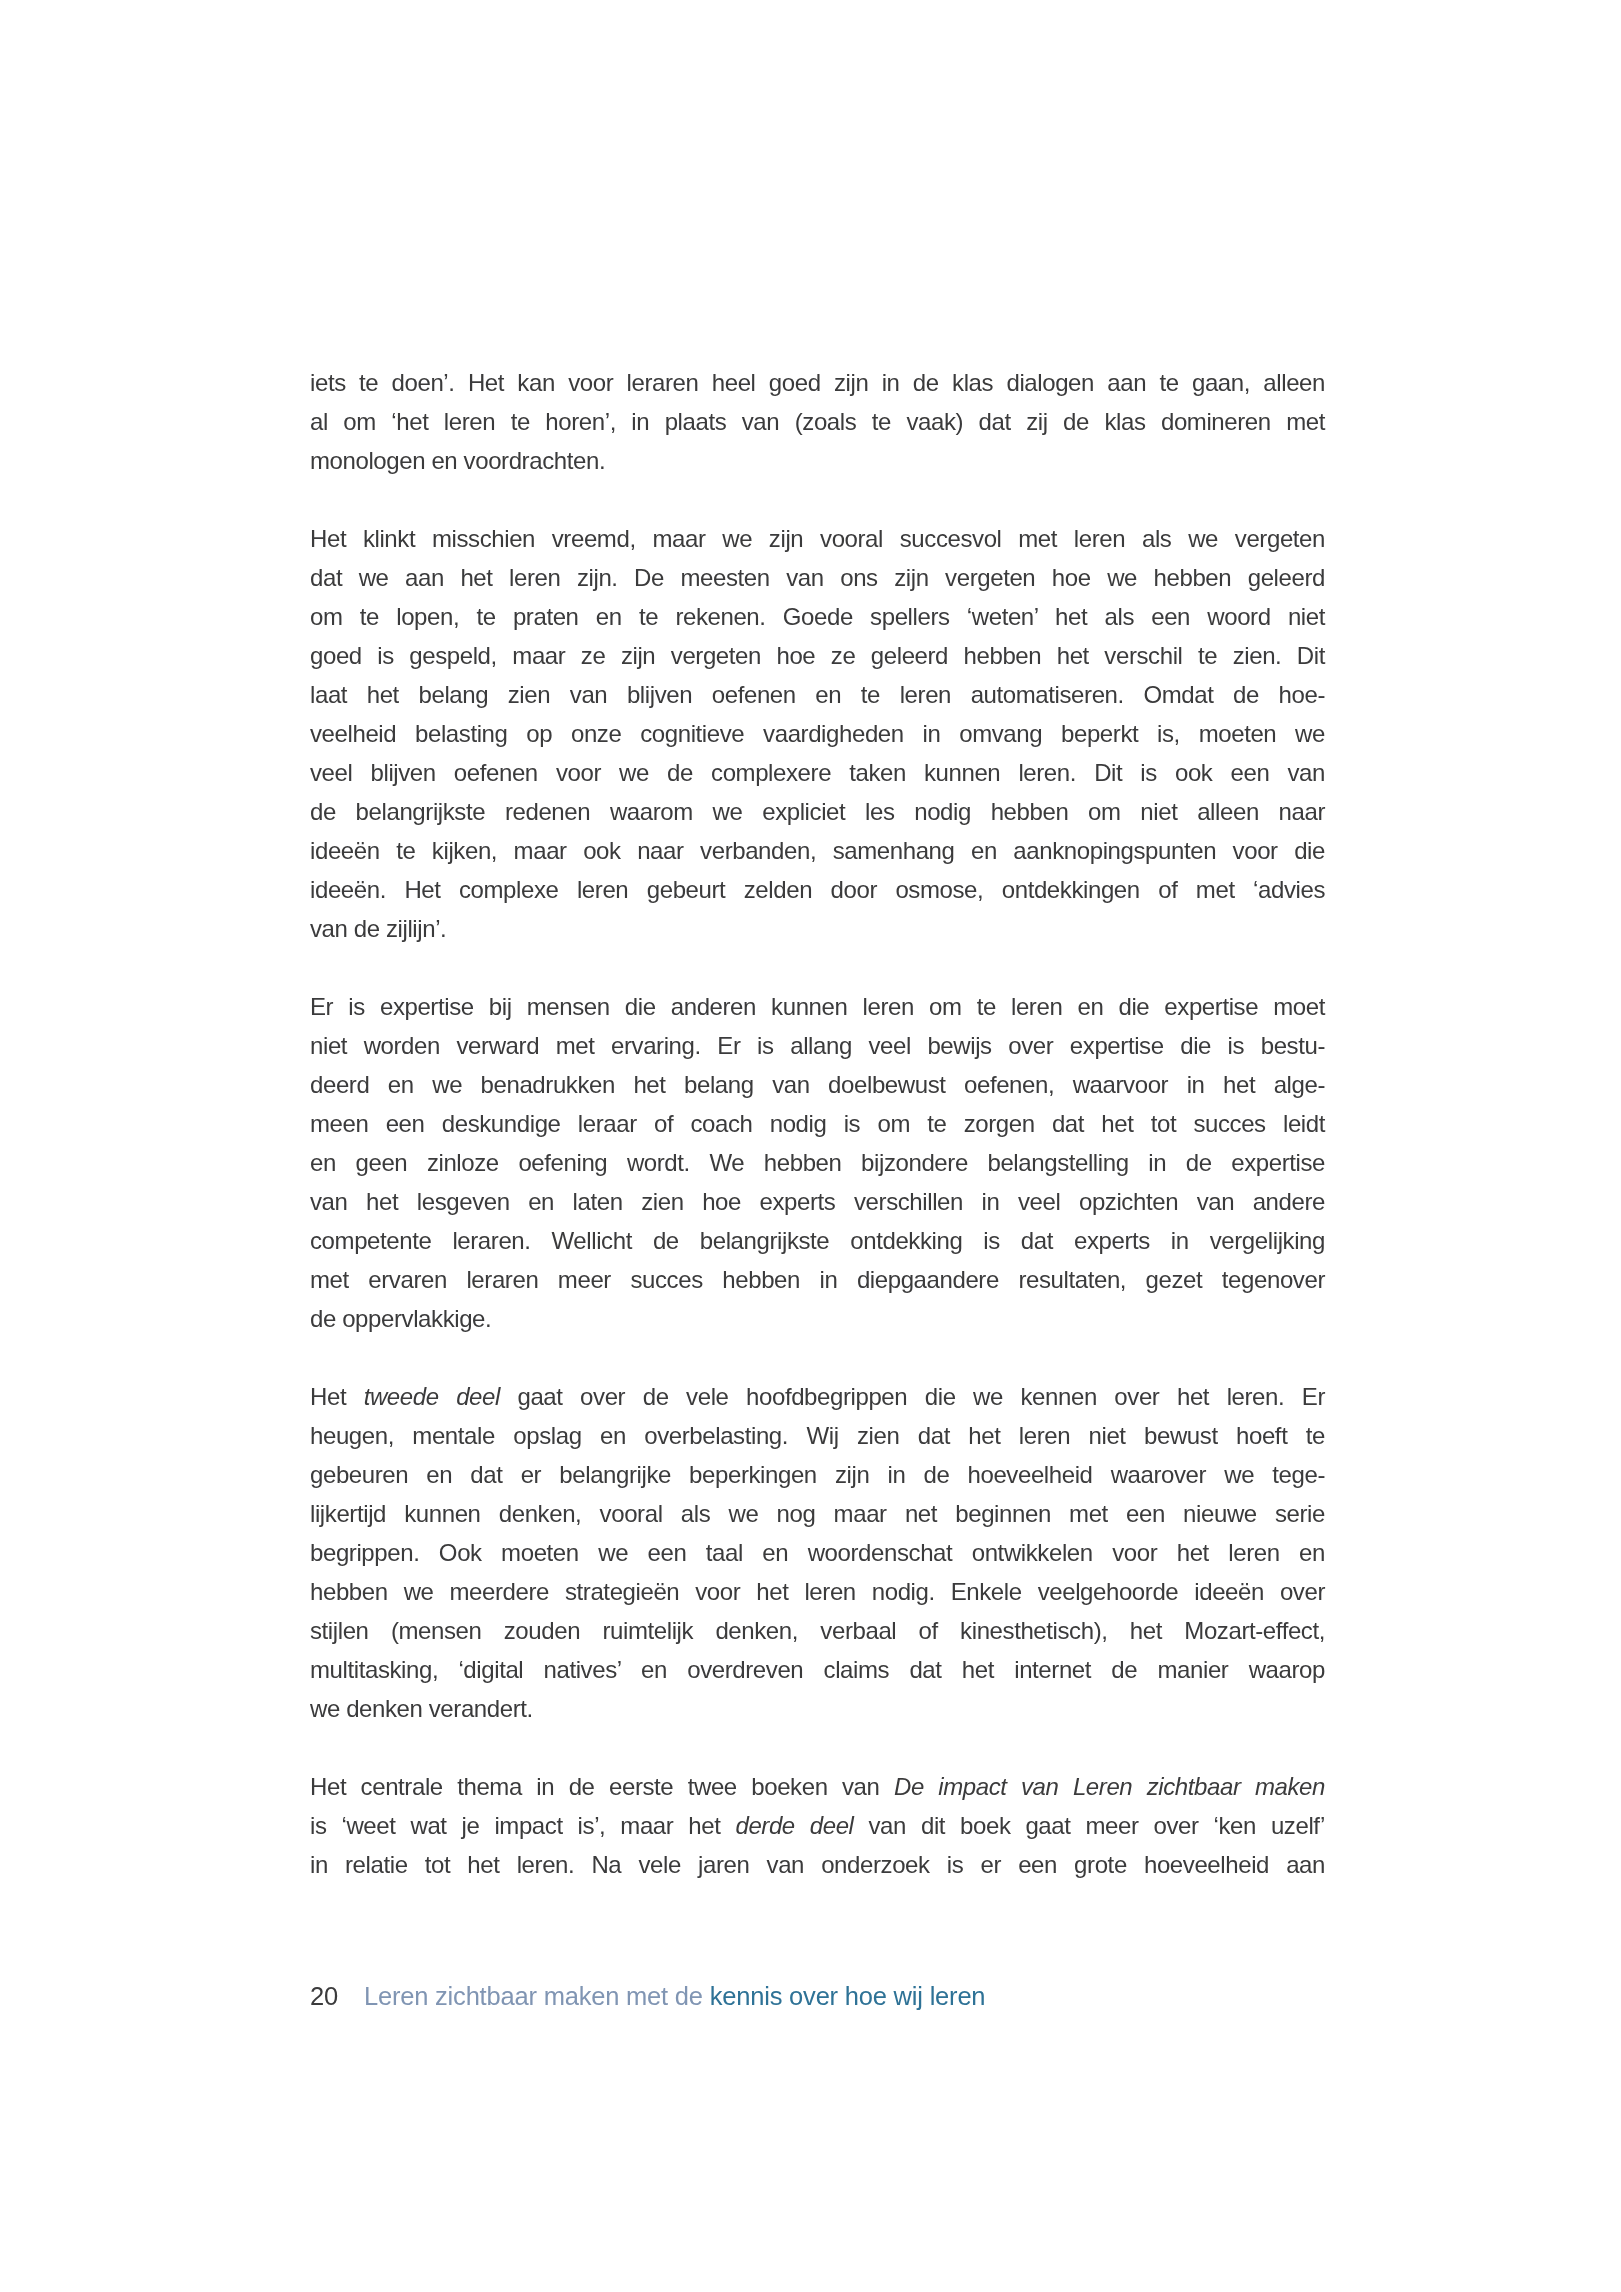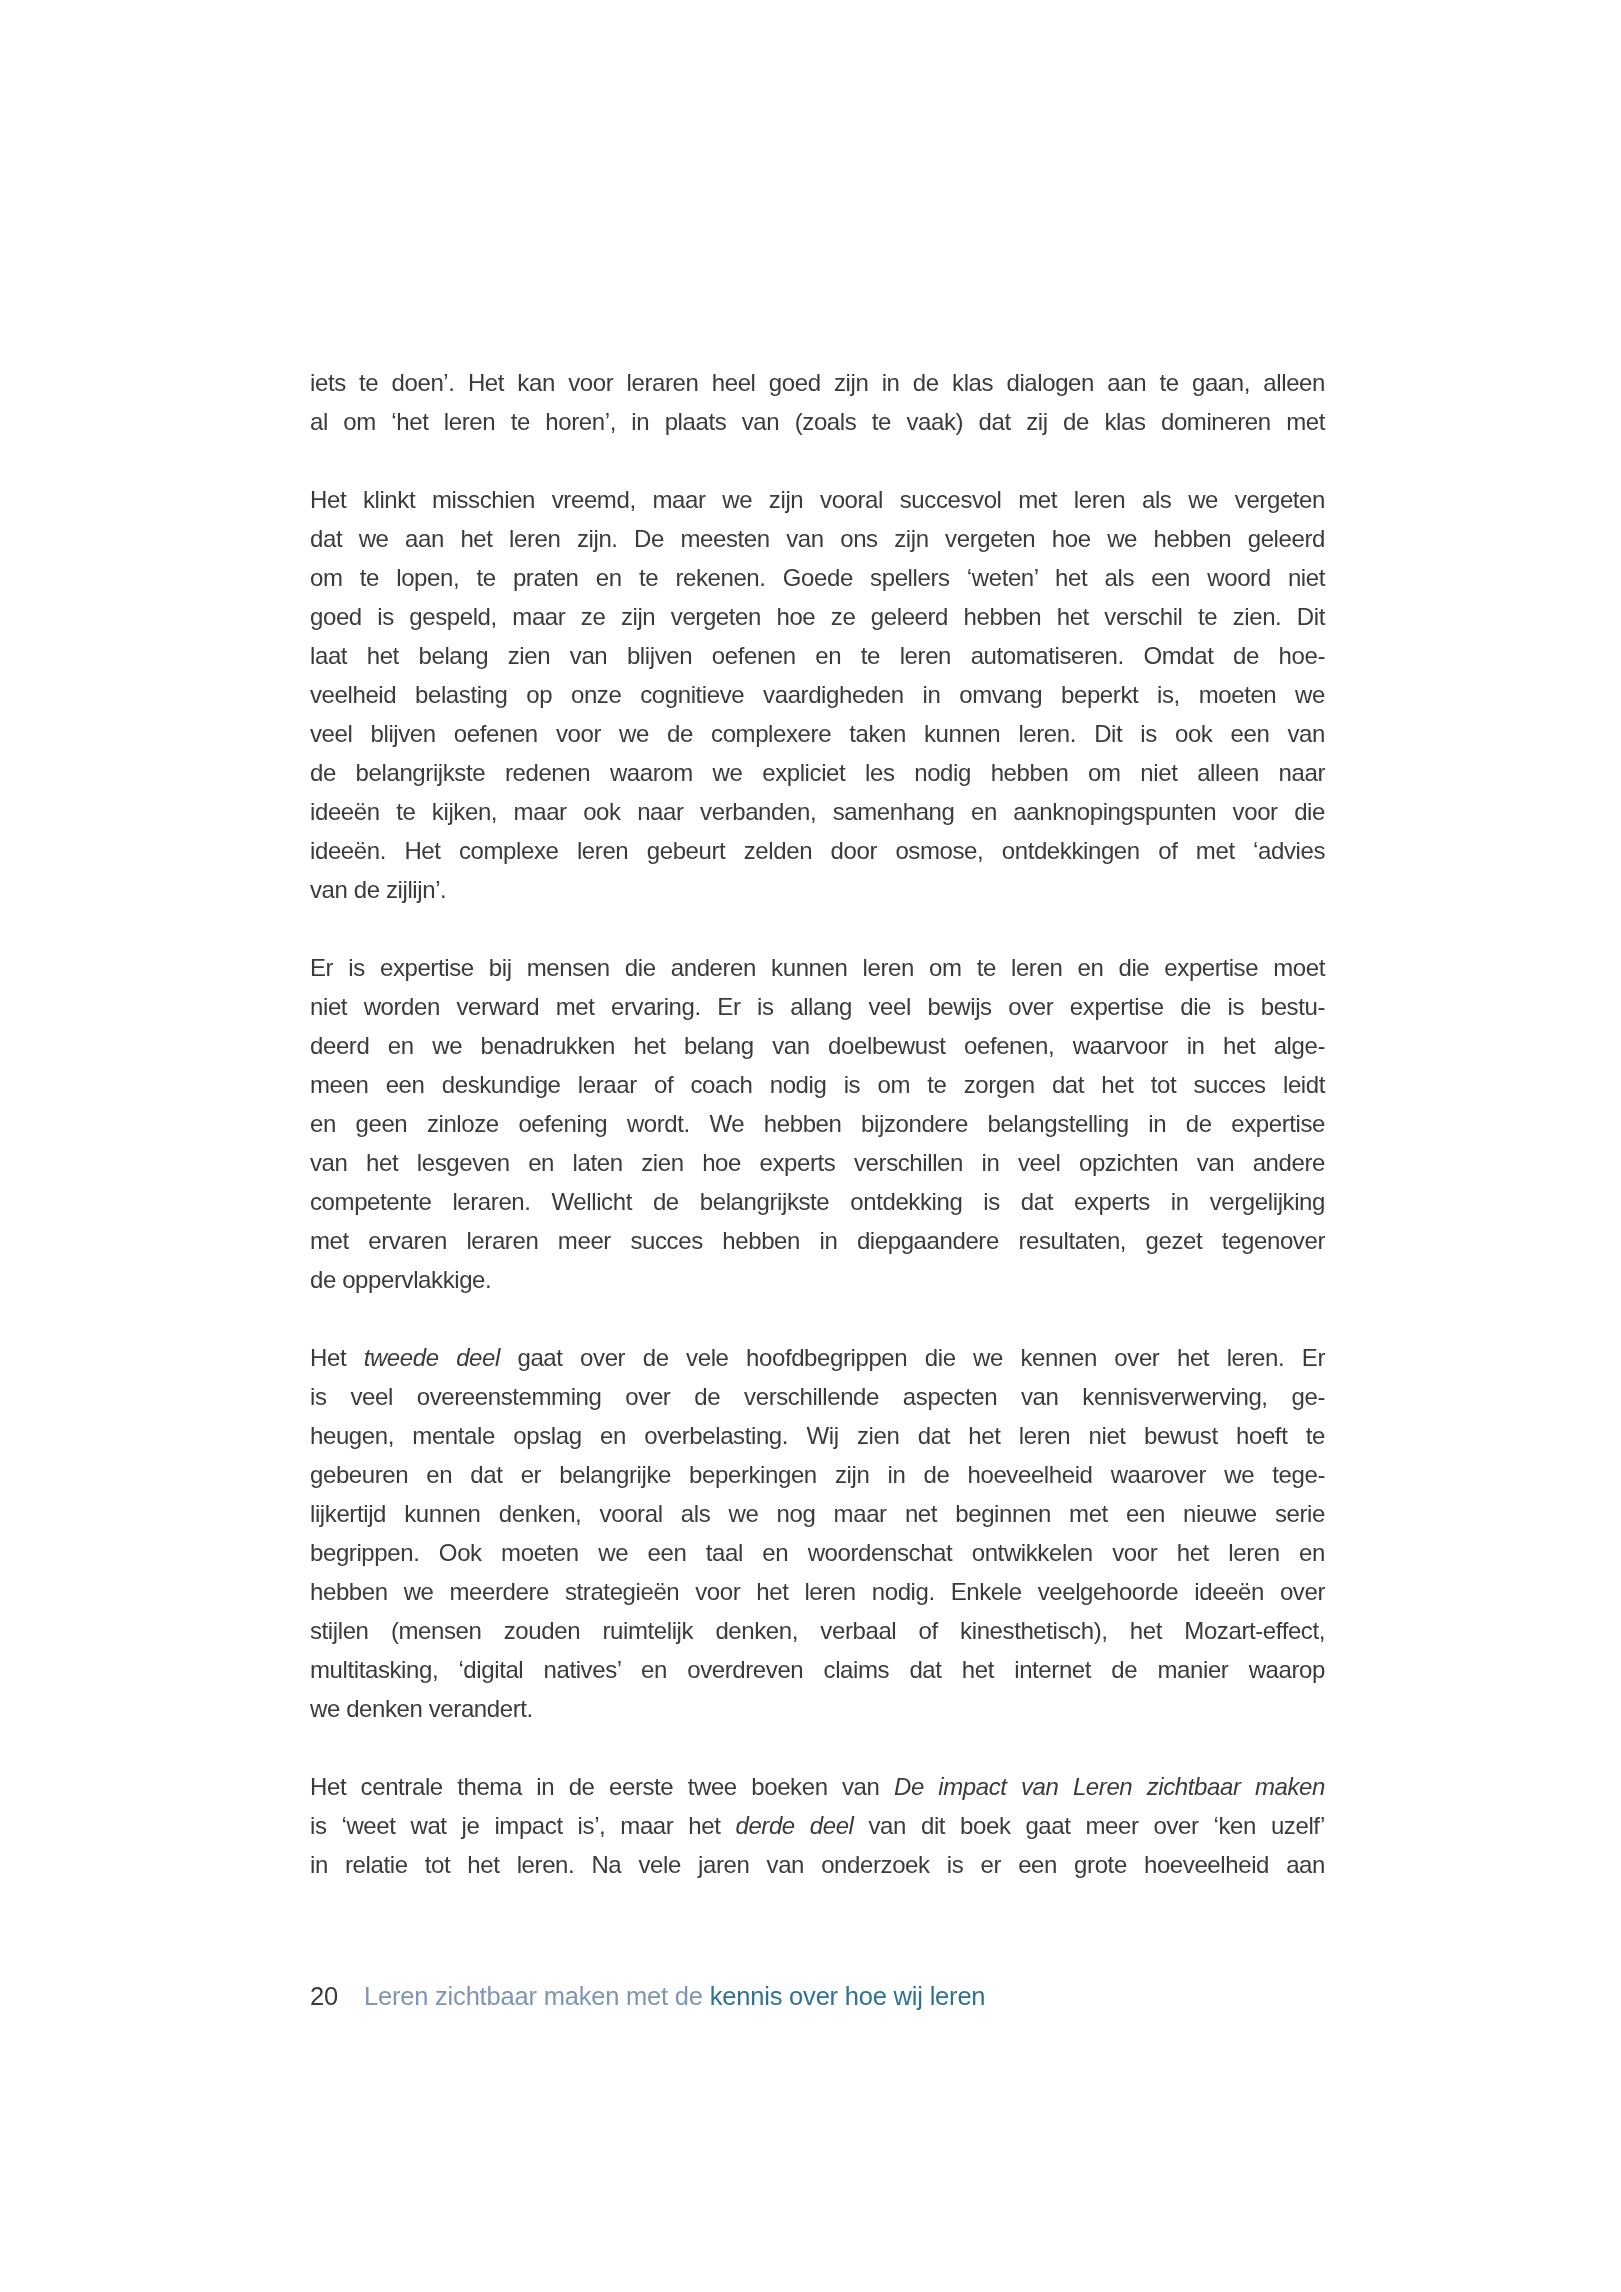--- a/index.html
+++ b/index.html
@@ -63,20 +63,21 @@
 </style>
 </head>
 <body>
 
 <div class="page">
 
   <div class="text-block">
       <div class="paragraph">
         <div class="line"><span>iets te doen’. Het kan voor leraren heel goed zijn in de klas dialogen aan te gaan, alleen</span></div>
         <div class="line"><span>al om ‘het leren te horen’, in plaats van (zoals te vaak) dat zij de klas domineren met</span></div>
+        <div class="line end"><span>monologen en voordrachten.</span></div>
       </div>
       <div class="paragraph">
         <div class="line"><span>Het klinkt misschien vreemd, maar we zijn vooral succesvol met leren als we vergeten</span></div>
         <div class="line"><span>dat we aan het leren zijn. De meesten van ons zijn vergeten hoe we hebben geleerd</span></div>
         <div class="line"><span>om te lopen, te praten en te rekenen. Goede spellers ‘weten’ het als een woord niet</span></div>
         <div class="line"><span>goed is gespeld, maar ze zijn vergeten hoe ze geleerd hebben het verschil te zien. Dit</span></div>
         <div class="line"><span>laat het belang zien van blijven oefenen en te leren automatiseren. Omdat de hoe-</span></div>
         <div class="line"><span>veelheid belasting op onze cognitieve vaardigheden in omvang beperkt is, moeten we</span></div>
         <div class="line"><span>veel blijven oefenen voor we de complexere taken kunnen leren. Dit is ook een van</span></div>
         <div class="line"><span>de belangrijkste redenen waarom we expliciet les nodig hebben om niet alleen naar</span></div>
@@ -90,21 +91,20 @@
         <div class="line"><span>deerd en we benadrukken het belang van doelbewust oefenen, waarvoor in het alge-</span></div>
         <div class="line"><span>meen een deskundige leraar of coach nodig is om te zorgen dat het tot succes leidt</span></div>
         <div class="line"><span>en geen zinloze oefening wordt. We hebben bijzondere belangstelling in de expertise</span></div>
         <div class="line"><span>van het lesgeven en laten zien hoe experts verschillen in veel opzichten van andere</span></div>
         <div class="line"><span>competente leraren. Wellicht de belangrijkste ontdekking is dat experts in vergelijking</span></div>
         <div class="line"><span>met ervaren leraren meer succes hebben in diepgaandere resultaten, gezet tegenover</span></div>
         <div class="line end"><span>de oppervlakkige.</span></div>
       </div>
       <div class="paragraph">
         <div class="line"><span>Het </span><span class="italic">tweede deel</span><span> gaat over de vele hoofdbegrippen die we kennen over het leren. Er</span></div>
-        <div class="line"><span>is veel overeenstemming over de verschillende aspecten van kennisverwerving, ge-</span></div>
         <div class="line"><span>heugen, mentale opslag en overbelasting. Wij zien dat het leren niet bewust hoeft te</span></div>
         <div class="line"><span>gebeuren en dat er belangrijke beperkingen zijn in de hoeveelheid waarover we tege-</span></div>
         <div class="line"><span>lijkertijd kunnen denken, vooral als we nog maar net beginnen met een nieuwe serie</span></div>
         <div class="line"><span>begrippen. Ook moeten we een taal en woordenschat ontwikkelen voor het leren en</span></div>
         <div class="line"><span>hebben we meerdere strategieën voor het leren nodig. Enkele veelgehoorde ideeën over</span></div>
         <div class="line"><span>stijlen (mensen zouden ruimtelijk denken, verbaal of kinesthetisch), het Mozart-effect,</span></div>
         <div class="line"><span>multitasking, ‘digital natives’ en overdreven claims dat het internet de manier waarop</span></div>
         <div class="line end"><span>we denken verandert.</span></div>
       </div>
       <div class="paragraph">

